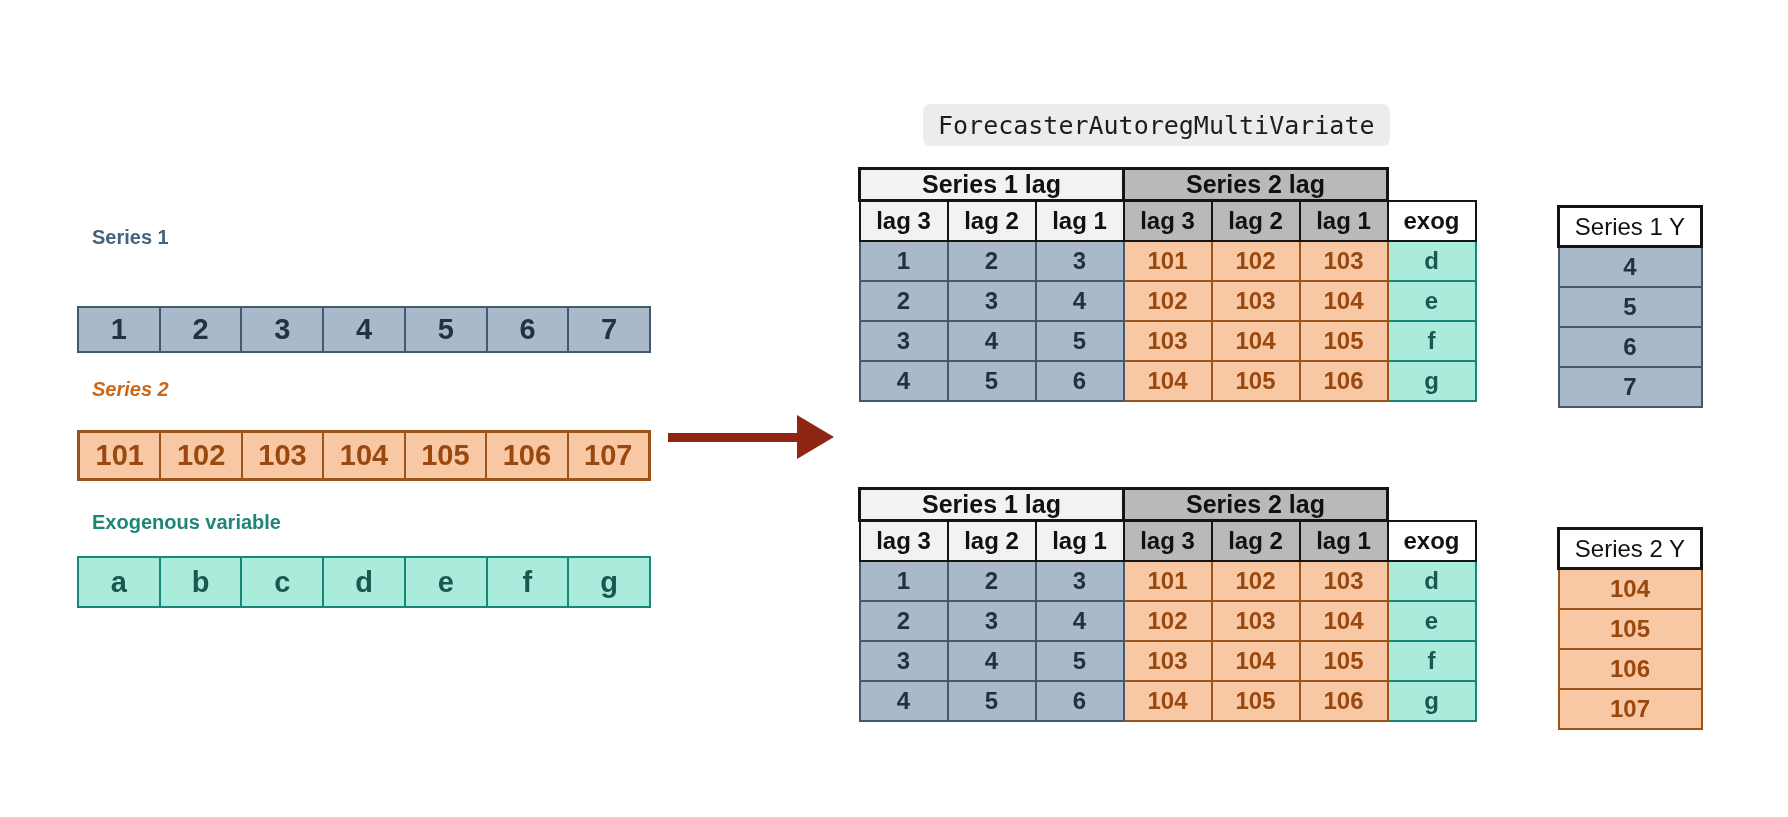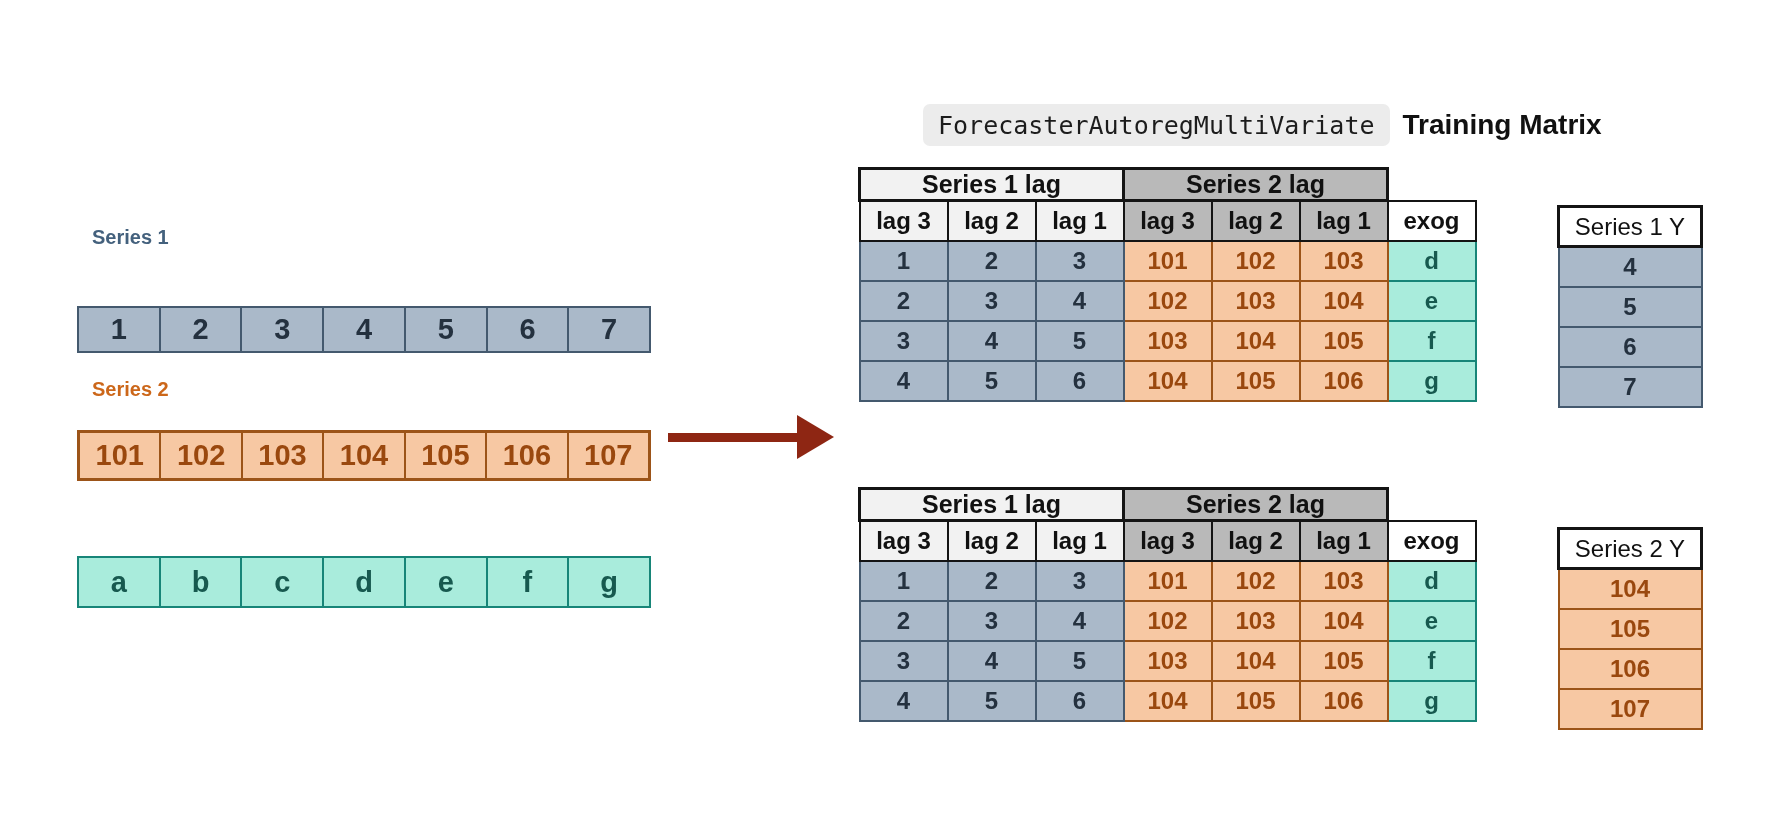--- a/index.html
+++ b/index.html
@@ -15,21 +15,21 @@
   
   .ltitle {
     position: absolute;
     left: 92px; width: 574px;
     text-align: left;
     font-weight: bold;
     font-size: 20px;
     line-height: 34px;
   }
   .t-s1 { color: var(--series1_title); }
-  .t-s2 { color: var(--series2_title); }
+  .t-s2 { color: var(--series2_title); font-style: italic; }
   .t-ex { color: var(--exog_title); }
 
   .lrow {
     position: absolute;
     left: 77px; width: 574px;
     display: flex;
   }
   .lrow .cell {
     flex: 1 1 0;
     display: flex; align-items: center; justify-content: center;
@@ -155,38 +155,38 @@
   <div class="lrow row-s2" style="top:430px; height:51px">
     <div class="cell">101</div>
     <div class="cell">102</div>
     <div class="cell">103</div>
     <div class="cell">104</div>
     <div class="cell">105</div>
     <div class="cell">106</div>
     <div class="cell">107</div>
   </div>
 
+  <div class="ltitle t-ex" style="top:505px">Exogenous variable</div>
   <div class="lrow row-ex" style="top:556px; height:52px">
     <div class="cell">a</div>
     <div class="cell">b</div>
     <div class="cell">c</div>
     <div class="cell">d</div>
     <div class="cell">e</div>
     <div class="cell">f</div>
     <div class="cell">g</div>
   </div>
 
   <div>
     <div class="arrow-line"></div>
     <div class="arrow-head"></div>
   </div>
 
   <div class="rtitle">
     <span class="chip">ForecasterAutoregMultiVariate</span>
-    <span class="tlabel">Training Matrix</span>
   </div>
 
   <table class="matrix tbl-top">
     <colgroup>
         <col>
         <col>
         <col>
         <col>
         <col>
         <col>

